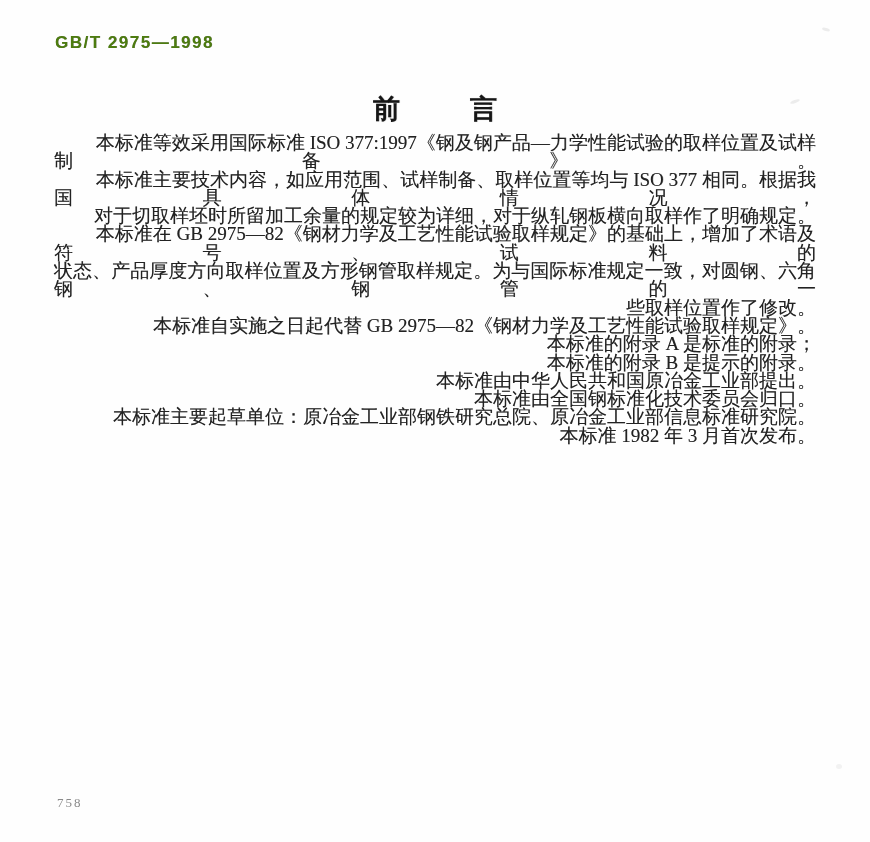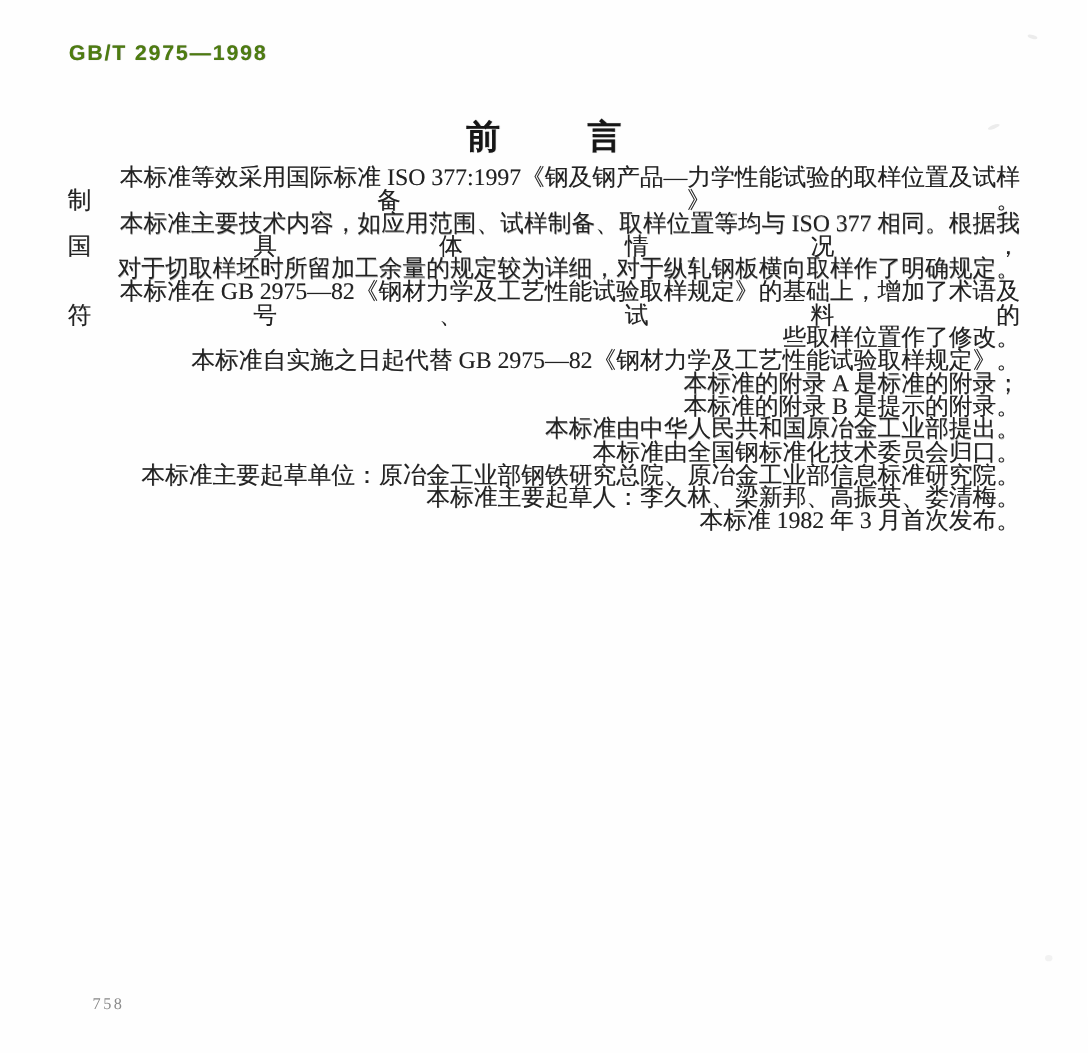--- a/index.html
+++ b/index.html
@@ -51,21 +51,21 @@
     text-shadow: 0.3px 0.3px 0.5px rgba(0,0,0,0.35);
   }
   .ln { text-align: right; }
   .ln.indent { text-indent: 2.2em; }
   .ln.just {
     text-align: justify;
     text-align-last: justify;
   }
   .page-number {
     position: absolute;
-    left: 74px;
+    left: 57px;
     top: 795px;
     font-size: 13px;
     letter-spacing: 2px;
     color: #8a8a8a;
   }
   .speck {
     position: absolute;
     background: rgba(80,80,80,0.10);
     border-radius: 50%;
   }
@@ -84,28 +84,28 @@
   <div class="title-row">
     <span>前</span>
     <span>言</span>
   </div>
 
   <div class="body-block">
     <div class="ln indent just">本标准等效采用国际标准 ISO 377:1997《钢及钢产品—力学性能试验的取样位置及试样制备》。</div>
     <div class="ln indent just">本标准主要技术内容，如应用范围、试样制备、取样位置等均与 ISO 377 相同。根据我国具体情况，</div>
     <div class="ln">对于切取样坯时所留加工余量的规定较为详细，对于纵轧钢板横向取样作了明确规定。</div>
     <div class="ln indent just">本标准在 GB 2975—82《钢材力学及工艺性能试验取样规定》的基础上，增加了术语及符号、试料的</div>
+    <div class="ln just">状态、产品厚度方向取样位置及方形钢管取样规定。为与国际标准规定一致，对圆钢、六角钢、钢管的一</div>
     <div class="ln">些取样位置作了修改。</div>
     <div class="ln indent">本标准自实施之日起代替 GB 2975—82《钢材力学及工艺性能试验取样规定》。</div>
     <div class="ln indent">本标准的附录 A 是标准的附录；</div>
     <div class="ln indent">本标准的附录 B 是提示的附录。</div>
     <div class="ln indent">本标准由中华人民共和国原冶金工业部提出。</div>
     <div class="ln indent">本标准由全国钢标准化技术委员会归口。</div>
     <div class="ln indent">本标准主要起草单位：原冶金工业部钢铁研究总院、原冶金工业部信息标准研究院。</div>
-    <div class="ln indent">本标准主要起草人：李久林、梁新邦、高振英、娄清梅。</div>
     <div class="ln indent">本标准 1982 年 3 月首次发布。</div>
   </div>
 
   <div class="page-number">758</div>
 
   <div class="speck s1"></div>
   <div class="speck s2"></div>
   <div class="speck s3"></div>
   <div class="speck s4"></div>
 

